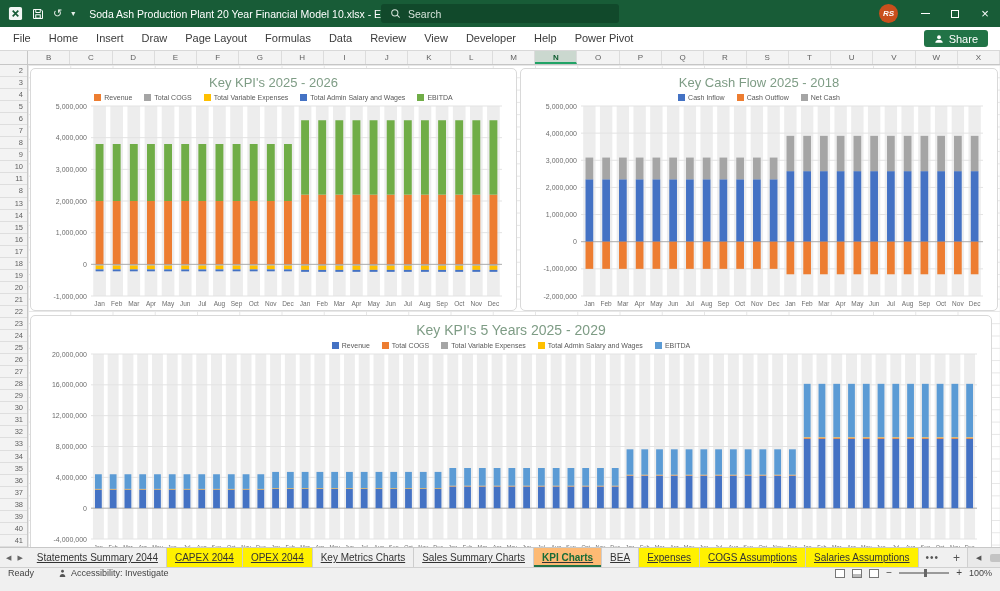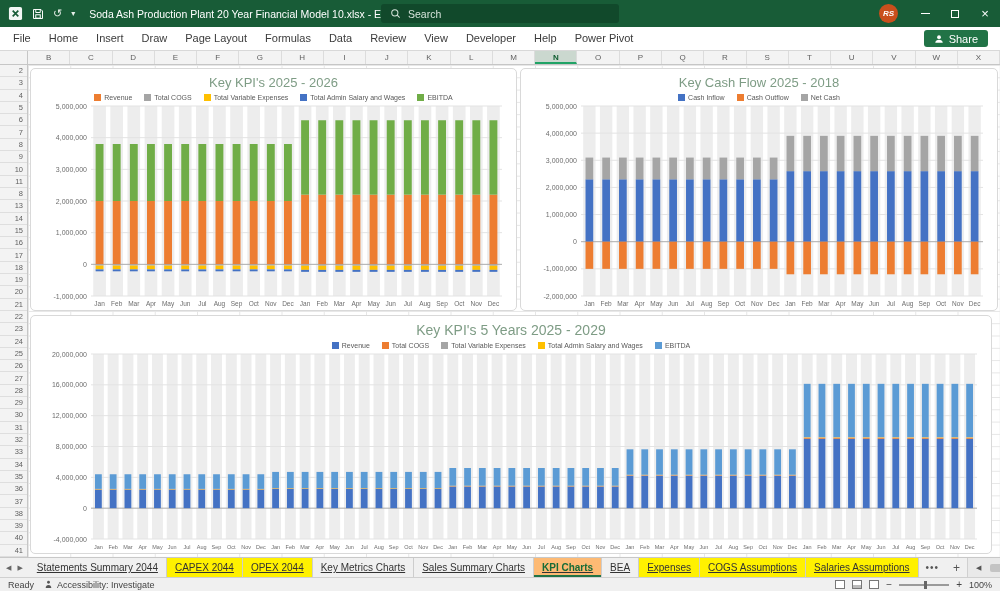--- a/index.html
+++ b/index.html
@@ -54,21 +54,21 @@
   .tabnav{display:flex;align-items:center;gap:6px;padding:0 6px;color:#666;font-size:7px;}
   .stab{display:flex;align-items:center;padding:0 8px;border-right:1px solid #CDCDCD;white-space:nowrap;}
   .stab.yellow{background:#FFF100;}
   .stab.active{background:#fdba74;color:#176B37;font-weight:bold;box-shadow:inset 0 -2px 0 #217346;}
   .tabmore{display:flex;align-items:center;padding:0 7px;color:#555;font-size:10px;letter-spacing:1px;}
   .tabadd{display:flex;align-items:center;padding:0 7px;color:#555;font-size:12px;}
   .tabscroll{margin-left:auto;display:flex;align-items:center;gap:8px;padding:0 8px;color:#555;font-size:7px;background:#E9E9E9;border-left:1px solid #D0D0D0;}
   .hthumb{width:26px;height:8px;background:#C4C4C4;border-radius:2px;}
 
   
-  .statusbar{height:14px;background:#F0F0F0;border-top:1px solid #D0D0D0;display:flex;align-items:center;font-size:9px;color:#444;flex:none;padding:0 8px;gap:10px;}
+  .statusbar{height:24px;background:#F0F0F0;border-top:1px solid #D0D0D0;display:flex;align-items:flex-start;font-size:9px;color:#444;flex:none;padding:0 8px;gap:24px;}
   .sb-item{display:flex;align-items:center;gap:4px;}
   .sb-right{margin-left:auto;display:flex;align-items:center;gap:7px;}
   .viewicon{width:10px;height:9px;border:1px solid #777;background:#fff;display:inline-block;}
   .viewicon.v2{background:linear-gradient(to bottom,#fff 55%,#bbb 55%);}
   .viewicon.v3{background:linear-gradient(to right,#fff 48%,#bbb 48%,#bbb 52%,#fff 52%);}
   .zoomtrack{width:50px;height:2px;background:#9A9A9A;position:relative;display:inline-block;}
   .zoomthumb{position:absolute;left:50%;top:-3px;width:3px;height:8px;background:#666;}
   .zoombtn{font-size:10px;color:#444;line-height:1;}
 </style>
 </head>

